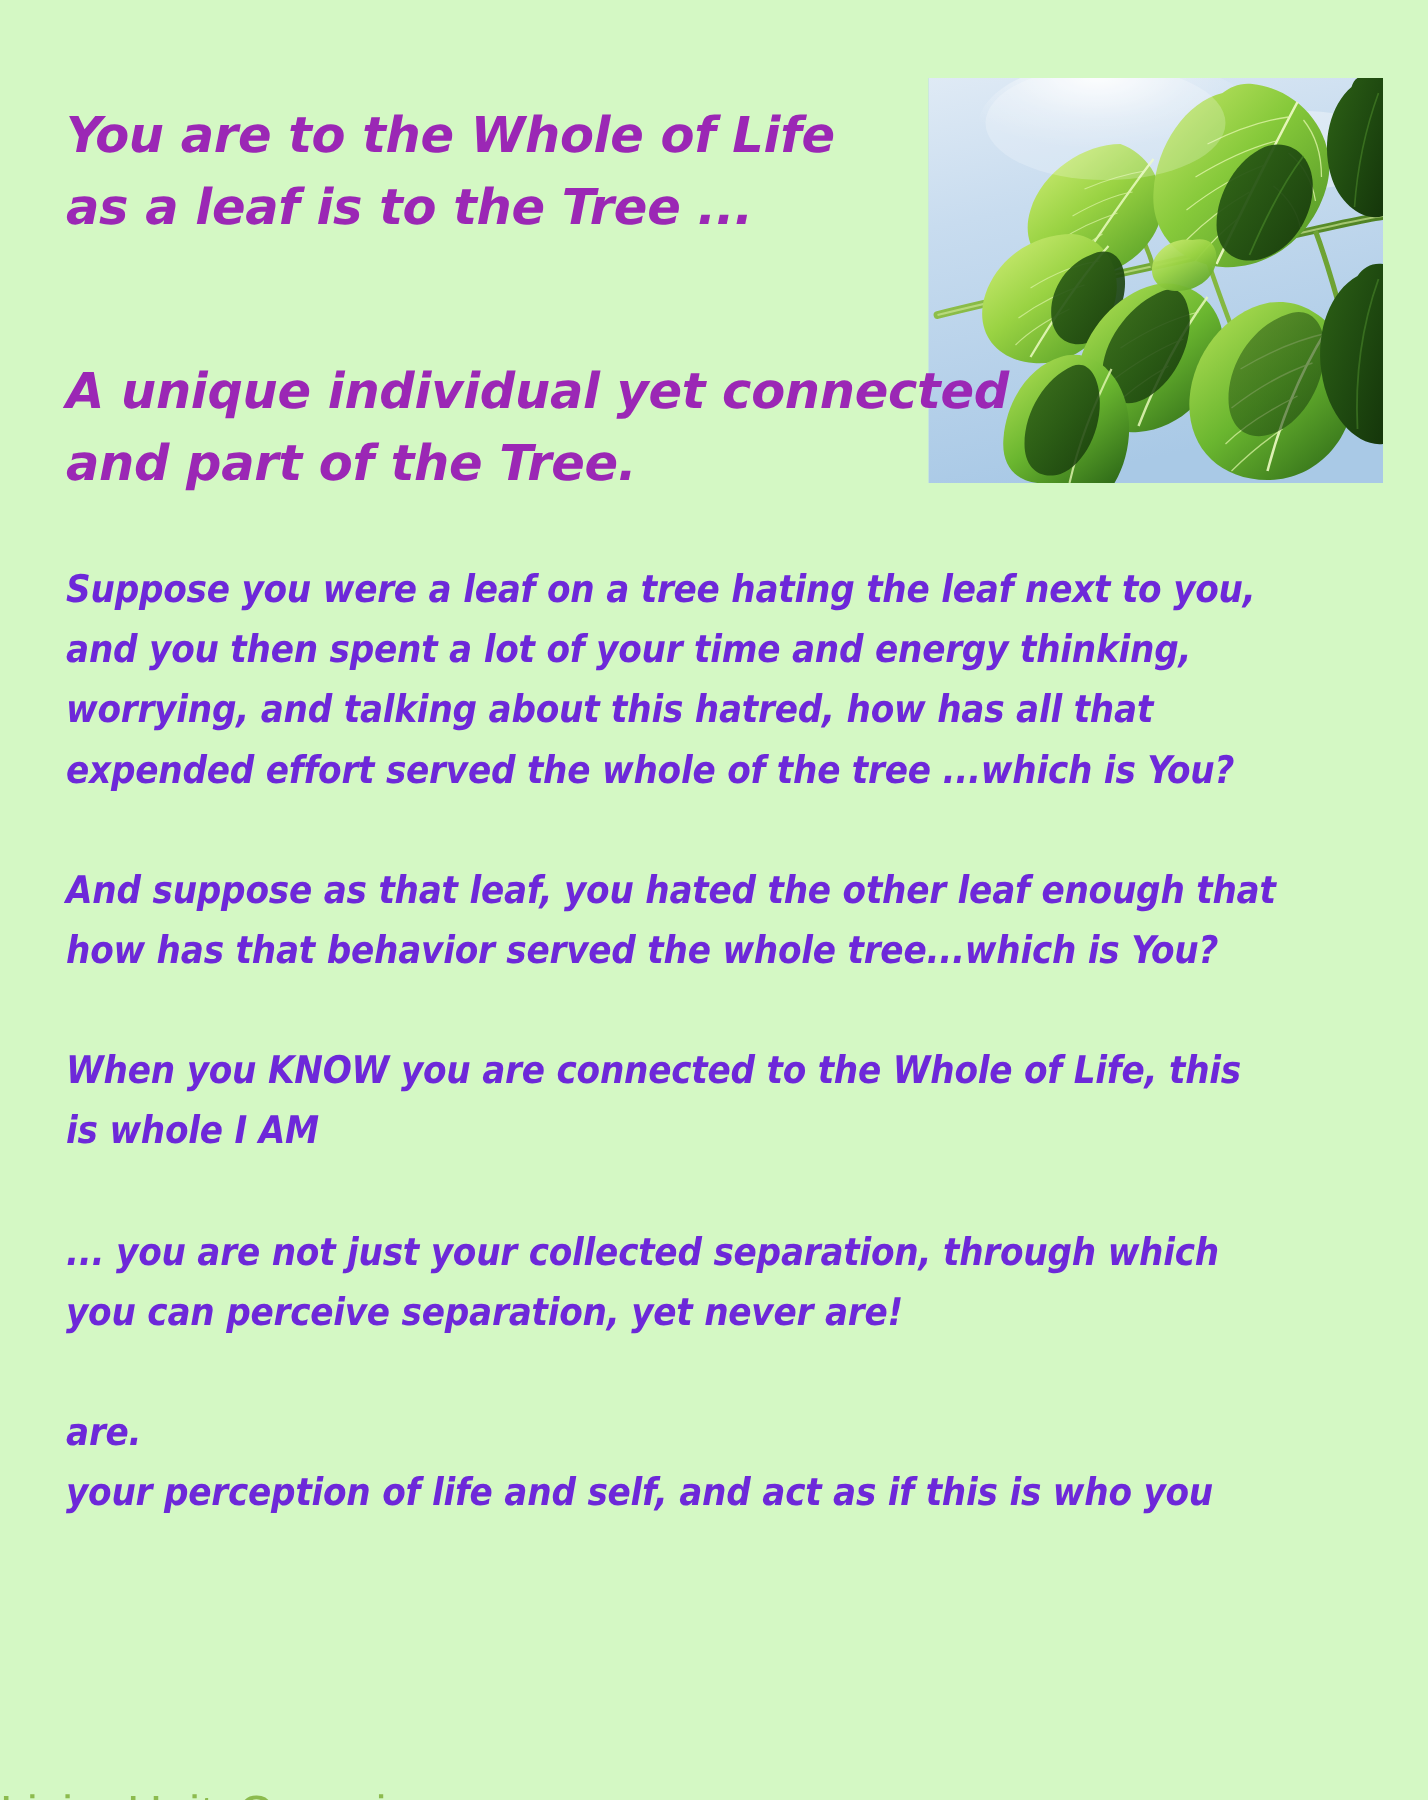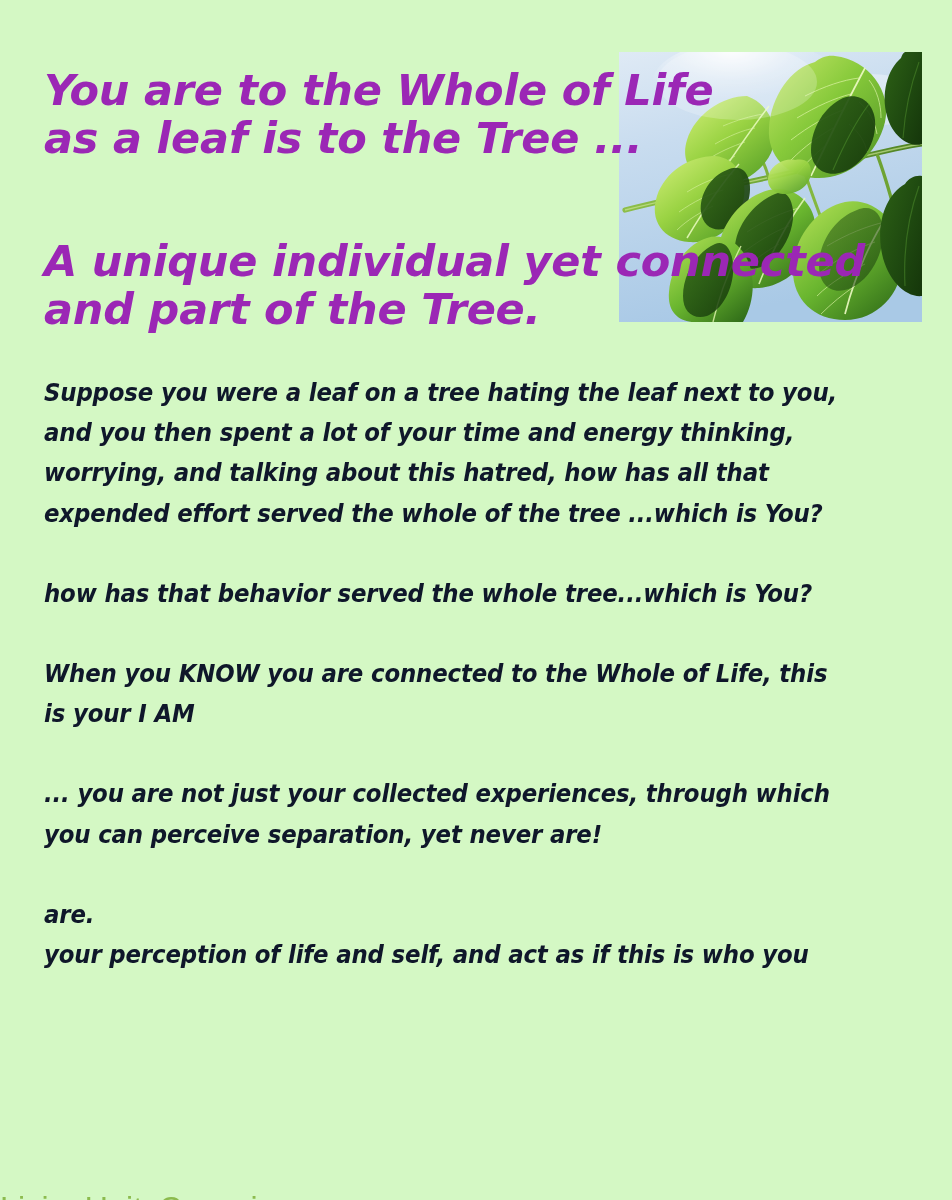--- a/index.html
+++ b/index.html
@@ -42,39 +42,39 @@
   
   .headline {
     position: absolute;
     left: 44px;
     top: 66px;
     width: 560px;
     color: #9b27b5;
     font-family: "DejaVu Sans", sans-serif;
     font-style: italic;
     font-weight: bold;
-    font-size: 43px;
+    font-size: 33px;
     line-height: 48px;
     letter-spacing: -0.2px;
   }
   .headline .block2 {
     margin-top: 75px;
   }
   .headline .ln {
     display: block;
     white-space: nowrap;
   }
 
   
   .body-copy {
     position: absolute;
     left: 44px;
     top: 372px;
     width: 862px;
-    color: #0f172a;
+    color: #6d28d9;
     font-family: "DejaVu Sans Condensed", "DejaVu Sans", sans-serif;
     font-style: italic;
     font-weight: bold;
     font-size: 25.4px;
     line-height: 40.2px;
     letter-spacing: -0.15px;
   }
   .para {
     margin: 0 0 40px 0;
   }
@@ -255,30 +255,31 @@
   <div class="body-copy">
 
     <p class="para">
       <span class="ln">Suppose you were a leaf on a tree hating the leaf next to you,</span>
       <span class="ln">and you then spent a lot of your time and energy thinking,</span>
       <span class="ln">worrying, and talking about this hatred, how has all that</span>
       <span class="ln">expended effort served the whole of the tree ...which is You?</span>
     </p>
 
     <p class="para">
+      <span class="ln">And suppose as that leaf, you hated the other leaf enough that</span>
       <span class="ln">how has that behavior served the whole tree...which is You?</span>
     </p>
 
     <p class="para">
       <span class="ln">When you KNOW you are connected to the Whole of Life, this</span>
-      <span class="ln">is your I AM</span>
-    </p>
-
-    <p class="para">
-      <span class="ln">... you are not just your collected experiences, through which</span>
+      <span class="ln">is whole I AM</span>
+    </p>
+
+    <p class="para">
+      <span class="ln">... you are not just your collected separation, through which</span>
       <span class="ln">you can perceive separation, yet never are!</span>
     </p>
 
     <p class="para">
       <span class="ln">are.</span>
       <span class="ln">your perception of life and self, and act as if this is who you</span>
     </p>
 
   </div>
 

